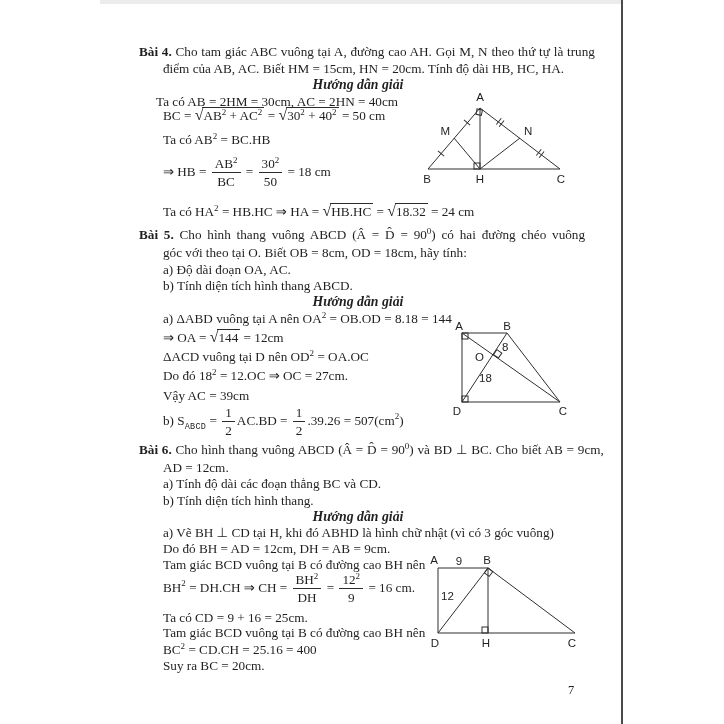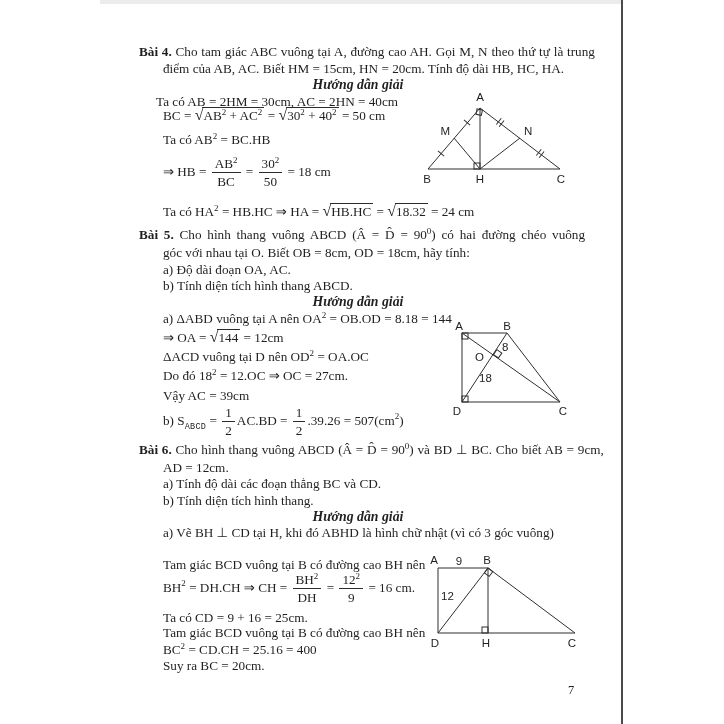--- a/index.html
+++ b/index.html
@@ -66,21 +66,21 @@
     </g>
     <text x="60" y="13" text-anchor="middle">A</text>
     <text x="7" y="95" text-anchor="middle">B</text>
     <text x="141" y="95" text-anchor="middle">C</text>
     <text x="60" y="95" text-anchor="middle">H</text>
     <text x="30" y="47" text-anchor="end">M</text>
     <text x="104" y="47" text-anchor="start">N</text>
   </svg>
 
   <div class="tl" style="top:227px;left:139px;word-spacing:2.5px"><b>Bài 5.</b> Cho hình thang vuông ABCD (Â = D̂ = 90<sup>0</sup>) có hai đường chéo vuông</div>
-  <div class="tl" style="top:245px;left:163px">góc với nhau tại O. Biết OB = 8cm, OD = 18cm, hãy tính:</div>
+  <div class="tl" style="top:245px;left:163px">góc với theo tại O. Biết OB = 8cm, OD = 18cm, hãy tính:</div>
   <div class="tl" style="top:262px;left:163px">a) Độ dài đoạn OA, AC.</div>
   <div class="tl" style="top:278px;left:163px">b) Tính diện tích hình thang ABCD.</div>
   <div class="tl guide" style="top:294px;left:139px">Hướng dẫn giải</div>
   <div class="tl" style="top:311px;left:163px">a) ΔABD vuông tại A nên OA<sup>2</sup> = OB.OD = 8.18 = 144</div>
   <div class="tl" style="top:329px;left:163px">⇒ OA = <span class="sqrt"><span class="rsign">√</span><span class="rad">144</span></span> = 12cm</div>
   <div class="tl" style="top:349px;left:163px">ΔACD vuông tại D nên OD<sup>2</sup> = OA.OC</div>
   <div class="tl" style="top:368px;left:163px">Do đó 18<sup>2</sup> = 12.OC ⇒ OC = 27cm.</div>
   <div class="tl" style="top:388px;left:163px">Vậy AC = 39cm</div>
   <div class="tl" style="top:405px;left:163px">b) S<span class="sub">ABCD</span> = <span class="frac"><span class="fn">1</span><span class="fd">2</span></span>AC.BD = <span class="frac"><span class="fn">1</span><span class="fd">2</span></span>.39.26 = 507(cm<sup>2</sup>)</div>
 
@@ -108,20 +108,21 @@
     <text x="52" y="33" text-anchor="start">8</text>
     <text x="29" y="64" text-anchor="start">18</text>
   </svg>
 
   <div class="tl" style="top:442px;left:139px;word-spacing:0.5px"><b>Bài 6.</b> Cho hình thang vuông ABCD (Â = D̂ = 90<sup>0</sup>) và BD ⊥ BC. Cho biết AB = 9cm,</div>
   <div class="tl" style="top:460px;left:163px">AD = 12cm.</div>
   <div class="tl" style="top:476px;left:163px">a) Tính độ dài các đoạn thẳng BC và CD.</div>
   <div class="tl" style="top:493px;left:163px">b) Tính diện tích hình thang.</div>
   <div class="tl guide" style="top:509px;left:139px">Hướng dẫn giải</div>
   <div class="tl" style="top:525px;left:163px">a) Vẽ BH ⊥ CD tại H, khi đó ABHD là hình chữ nhật (vì có 3 góc vuông)</div>
+  <div class="tl" style="top:541px;left:163px">Do đó BH = AD = 12cm, DH = AB = 9cm.</div>
   <div class="tl" style="top:557px;left:163px">Tam giác BCD vuông tại B có đường cao BH nên</div>
   <div class="tl" style="top:572px;left:163px">BH<sup>2</sup> = DH.CH ⇒ CH = <span class="frac"><span class="fn">BH<sup>2</sup></span><span class="fd">DH</span></span> = <span class="frac"><span class="fn">12<sup>2</sup></span><span class="fd">9</span></span> = 16 cm.</div>
   <div class="tl" style="top:610px;left:163px">Ta có CD = 9 + 16 = 25cm.</div>
   <div class="tl" style="top:625px;left:163px">Tam giác BCD vuông tại B có đường cao BH nên</div>
   <div class="tl" style="top:642px;left:163px">BC<sup>2</sup> = CD.CH = 25.16 = 400</div>
   <div class="tl" style="top:658px;left:163px">Suy ra BC = 20cm.</div>
 
   <svg style="left:430px;top:556px" width="155" height="95" viewBox="0 0 155 95">
     <g>
       <line x1="8" y1="12" x2="58" y2="12"></line>

